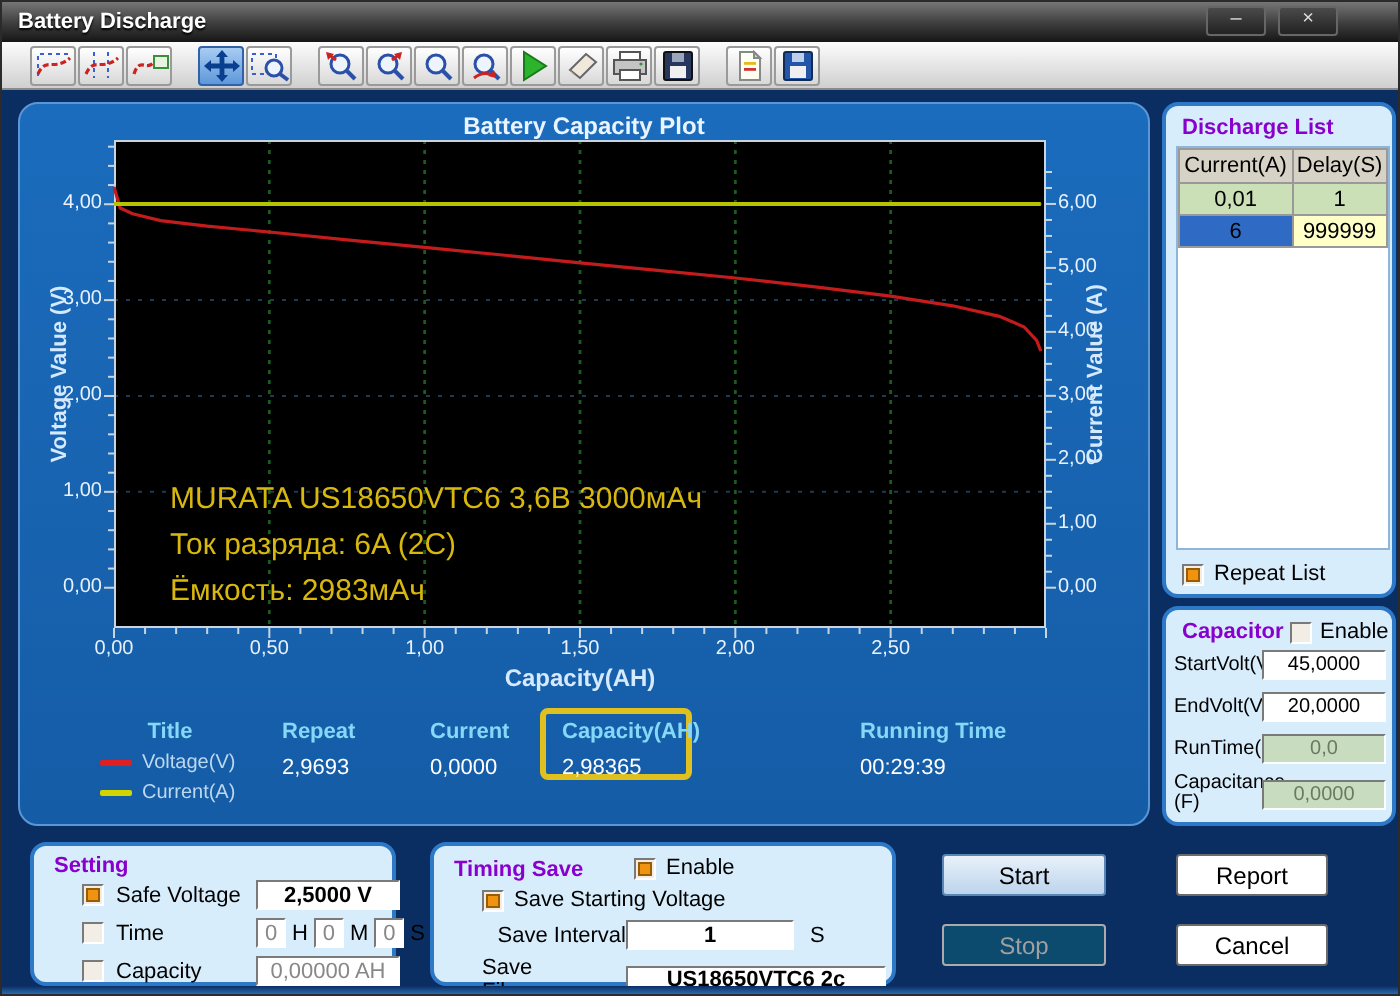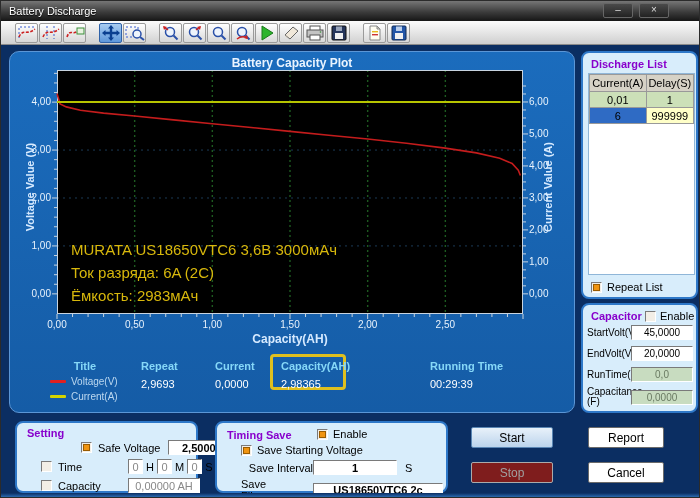--- a/index.html
+++ b/index.html
@@ -2,21 +2,21 @@
 <html><head>
 <meta charset="utf-8">
 <style>
   html,body{margin:0;padding:0;background:#555;overflow:hidden;}
   *{box-sizing:border-box;font-family:"Liberation Sans","DejaVu Sans",sans-serif;}
   #window{position:relative;width:700px;height:498px;background:#0b2e62;border:1px solid #2b2b2b;overflow:hidden;}
 
   
   #titlebar{position:absolute;left:0;top:0;width:100%;height:20px;
     background:linear-gradient(#767676,#3c3c3c 55%,#161616);display:flex;align-items:center;}
-  #titlebar .ttl{color:#fff;font-size:11px;font-weight:normal;padding-left:8px;text-shadow:0 1px 1px #000;}
+  #titlebar .ttl{color:#fff;font-size:11px;font-weight:bold;padding-left:8px;text-shadow:0 1px 1px #000;}
   .winbtn{position:absolute;top:2px;width:30px;height:15px;background:linear-gradient(#4a4a4a,#222);
     border:1px solid #666;border-radius:2px;color:#ddd;font-size:10px;line-height:12px;text-align:center;cursor:default;}
   #btn-min{right:66px;} #btn-close{right:30px;}
 
   
   #toolbar{position:absolute;left:0;top:20px;width:100%;height:24px;
     background:linear-gradient(#fcfcfc,#cfcfcf);border-bottom:1px solid #8a8a8a;display:flex;align-items:center;}
   .tb-gap{width:12px;}
   .tb-lead{width:14px;}
   .tbtn{width:23px;height:20px;margin-right:1px;background:linear-gradient(#ffffff,#d8d8d8);
@@ -35,21 +35,21 @@
   #plot-wrap{position:absolute;left:47px;top:18px;width:466px;height:244px;background:#000;}
   #plot-svg{position:absolute;left:0;top:0;overflow:visible;}
   .tkl{position:absolute;color:#e8f2fc;font-size:10px;white-space:nowrap;}
   .tkl.left{left:-38px;width:32px;text-align:right;}
   .tkl.right{left:472px;width:36px;text-align:left;}
   .tkl.bottom{top:249px;width:40px;text-align:center;}
   .axis-title{position:absolute;color:#d6eaff;font-size:11px;font-weight:bold;width:160px;text-align:center;}
   #ylab-left{left:-60px;top:129px;transform:rotate(-90deg);}
   #ylab-right{left:458px;top:129px;transform:rotate(-90deg);}
   #xlab{position:absolute;left:47px;top:280px;width:466px;text-align:center;color:#d6eaff;font-size:12px;font-weight:bold;}
-  #anno{position:absolute;left:14px;top:168px;color:#d8b80c;font-size:15px;line-height:23px;white-space:nowrap;}
+  #anno{position:absolute;left:28px;top:168px;color:#d8b80c;font-size:15px;line-height:23px;white-space:nowrap;}
 
   
   .ro-head{color:#86d8f8;font-size:11px;font-weight:bold;}
   .ro-val{color:#ffffff;font-size:11px;margin-top:6px;}
   .ro-col{position:absolute;top:308px;}
   #ro-title-block{position:absolute;left:40px;top:308px;width:90px;}
   #ro-title-block .ro-head{text-align:center;width:70px;}
   .legend-row{display:flex;align-items:center;margin-top:4px;}
   .legend-dash{width:16px;height:3px;margin-right:5px;border-radius:1px;}
   .legend-dash.voltage{background:#e02020;}
@@ -93,21 +93,21 @@
   .frm-row{position:absolute;display:flex;align-items:center;}
   .frm-row .lbl{font-size:11px;color:#000;}
   .inp{height:15px;font-size:11px;border:1px solid;border-color:#7a7a7a #fff #fff #7a7a7a;background:#fff;color:#000;text-align:center;padding:0;}
   .inp.bold{font-weight:bold;}
   .inp.gray{color:#888;}
 
   
   .act-btn{position:absolute;width:82px;height:21px;font-size:12px;color:#000;text-align:center;
     background:#fff;border:1px solid #6a6a6a;border-radius:2px;padding:0;}
   #btn-start{left:470px;top:426px;background:linear-gradient(#e8f1fa,#bcd4ec);border-color:#5a86b4;}
-  #btn-stop{left:470px;top:461px;background:#7f1d1d;color:#a0a0a0;border-color:#ababab;}
+  #btn-stop{left:470px;top:461px;background:#0c4a6e;color:#a0a0a0;border-color:#ababab;}
   #btn-report{left:587px;top:426px;width:76px;}
   #btn-cancel{left:587px;top:461px;width:76px;}
 
   #bottom-glow{position:absolute;left:0;bottom:0;width:100%;height:4px;background:linear-gradient(#0b2e62,#2a6ab0);}
 </style>
 </head>
 <body>
 
 <div id="window">
 
@@ -463,21 +463,21 @@
       <input readonly="" class="dis" value="0,0" style="">
     </div>
     <div class="cap-row" style="top:82px;">
       <span class="lbl">Capacitance (F)</span>
       <input readonly="" class="dis" value="0,0000" style="">
     </div>
   </div>
 
   <div id="setting-panel" class="panel-light">
     <div class="panel-title">Setting</div>
-    <div class="frm-row" style="left:24px;top:17px;margin-left:40px;">
+    <div class="frm-row" style="left:24px;top:17px;">
       <span class="cb checked"></span>
       <span class="lbl" style="margin-left:6px;width:64px;">Safe Voltage</span>
       <input readonly="" class="inp bold" style="width: 72px; margin-left: 6px;" value="2,5000 V">
     </div>
     <div class="frm-row" style="left:24px;top:36px;">
       <span class="cb"></span>
       <span class="lbl" style="margin-left:6px;width:64px;">Time</span>
       <input readonly="" class="inp gray" style="width: 15px; margin-left: 6px;" value="0">
       <span class="lbl" style="margin-left:3px;">H</span>
       <input readonly="" class="inp gray" style="width: 15px; margin-left: 3px;" value="0">

